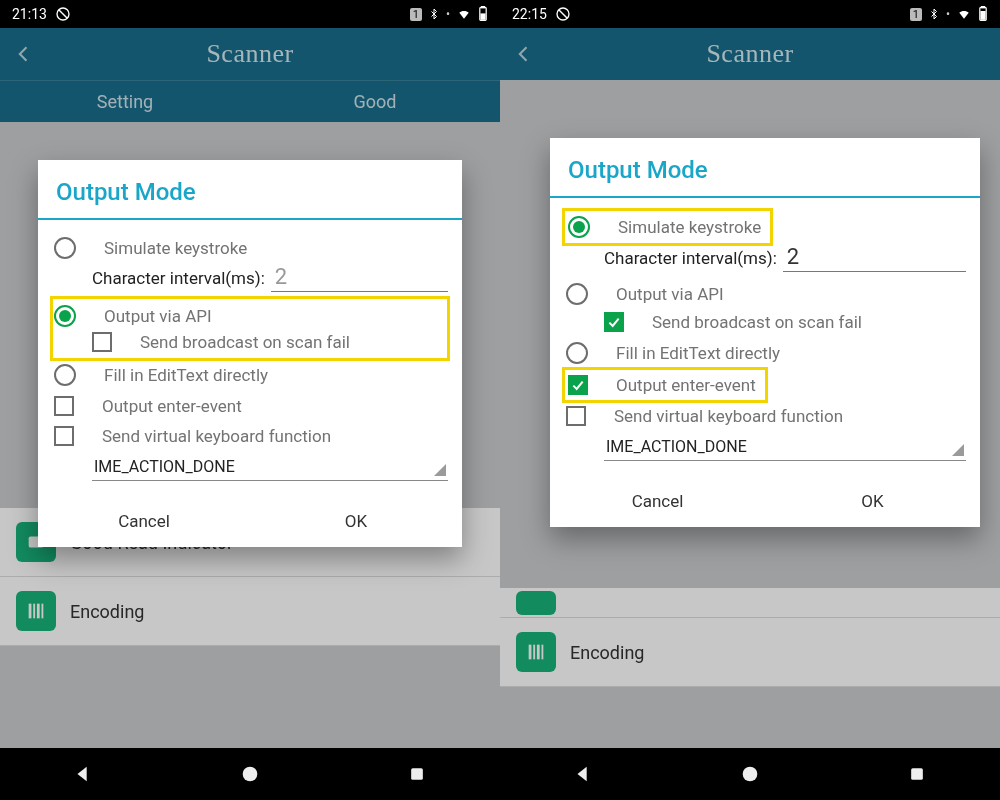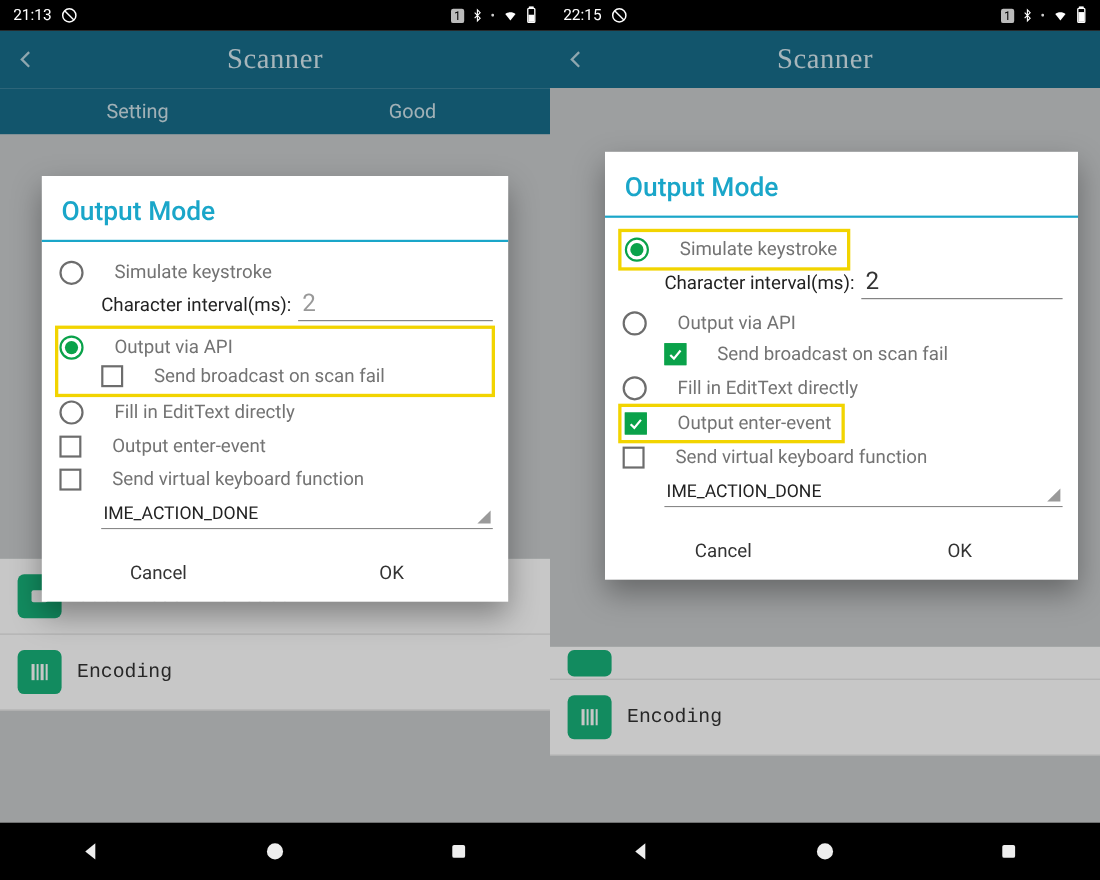--- a/index.html
+++ b/index.html
@@ -43,21 +43,21 @@
     display: flex;
     align-items: center;
     color: #d6e9f0;
   }
   .back-arrow { width: 48px; display:flex; align-items:center; justify-content:center; }
   .header-title { flex:1; text-align:center; font-size: 26px; font-family: Georgia, 'Times New Roman', serif; letter-spacing:.5px; margin-right:48px;}
   .tabs { display:flex; background:#186d8b; color:#cfe3ea; height:42px; border-top:1px solid rgba(255,255,255,.15);}
   .tab { flex:1; display:flex; align-items:center; justify-content:center; font-size:18px;}
   .bg-list-row { background:#fff; margin: 0; padding: 14px 16px; border-bottom:1px solid #ddd; display:flex; gap:14px; align-items:center;}
   .bg-list-row .bg-icon { width:40px; height:40px; background:#18b37a; border-radius:6px; display:flex; align-items:center; justify-content:center; color:#fff;}
-  .bg-list-row .bg-text { font-size:18px; color:#333;font-family:Liberation Mono, monospace; }
+  .bg-list-row .bg-text { font-size:18px; color:#333; }
   .bg-list { position:absolute; left:0; right:0; top: 480px; }
   
   .dialog {
     position:absolute;
     left: 38px; right: 38px;
     top: 132px;
     background:#fff;
     box-shadow: 0 12px 26px rgba(0,0,0,.35);
   }
   .dialog.b { left:50px; right:20px; top:110px; }

